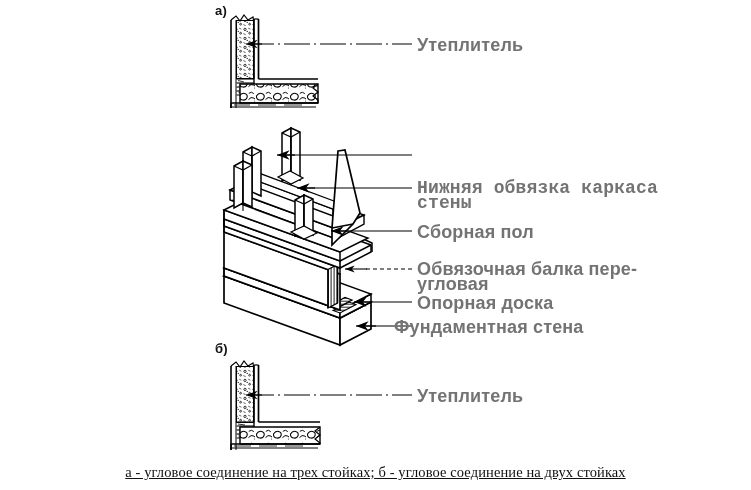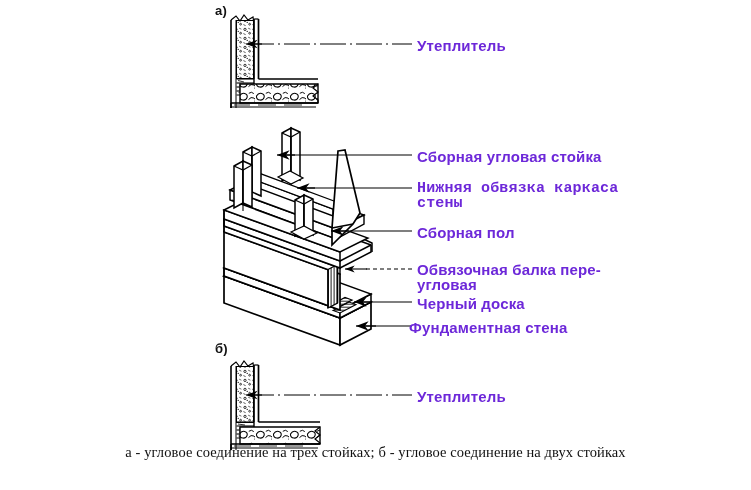--- a/index.html
+++ b/index.html
@@ -32,24 +32,24 @@
     font-family: "Liberation Sans", sans-serif;
     font-size: 13px;
     font-weight: 700;
     letter-spacing: 0.2px;
     color: #111;
     white-space: nowrap;
   }
   .callout {
     position: absolute;
     font-family: "Liberation Sans", sans-serif;
-    font-size: 15px;
+    font-size: 18px;
     font-weight: 700;
     line-height: 15px;
-    color: #6d28d9;
+    color: #737373;
     letter-spacing: 0.15px;
     white-space: pre-line;
   }
   .caption {
     position: absolute;
     left: 0;
     width: 751px;
     text-align: center;
     font-family: "Liberation Serif", serif;
     font-size: 14.5px;
@@ -266,26 +266,25 @@
         <path d="M262 395 L246 395" stroke-width="1.1" marker-end="url(#arrL)"></path>
       </g>
     </g>
   </svg>
 
   <div class="part-marker" style="left:215px; top:3px;">а)</div>
   <div class="part-marker" style="left:215px; top:341px;">б)</div>
 
   <div class="callout" style="left:417px; top:38px;">Утеплитель</div>
 
-  <div class="callout" style="left:417px; top:149px;">Сборная угловая стойка</div>
   <div class="callout" style="left:417px; top:181px;font-family:Liberation Mono, monospace;">Нижняя обвязка каркаса
 стены</div>
   <div class="callout" style="left:417px; top:225px;">Сборная пол</div>
   <div class="callout" style="left:417px; top:262px;">Обвязочная балка пере-
 угловая</div>
-  <div class="callout" style="left:417px; top:296px;">Черный доска</div>
-  <div class="callout" style="left:409px; top:320px;">Фундаментная стена</div>
+  <div class="callout" style="left:417px; top:296px;">Опорная доска</div>
+  <div class="callout" style="left:394px; top:320px;">Фундаментная стена</div>
 
   <div class="callout" style="left:417px; top:389px;">Утеплитель</div>
 
-  <div class="caption" style="top:444px;">а - угловое соединение на трех стойках; б - угловое соединение на двух стойках</div>
+  <div class="caption" style="top:464px;text-decoration:underline;">а - угловое соединение на трех стойках; б - угловое соединение на двух стойках</div>
 
 </div>
 
 </body></html>

